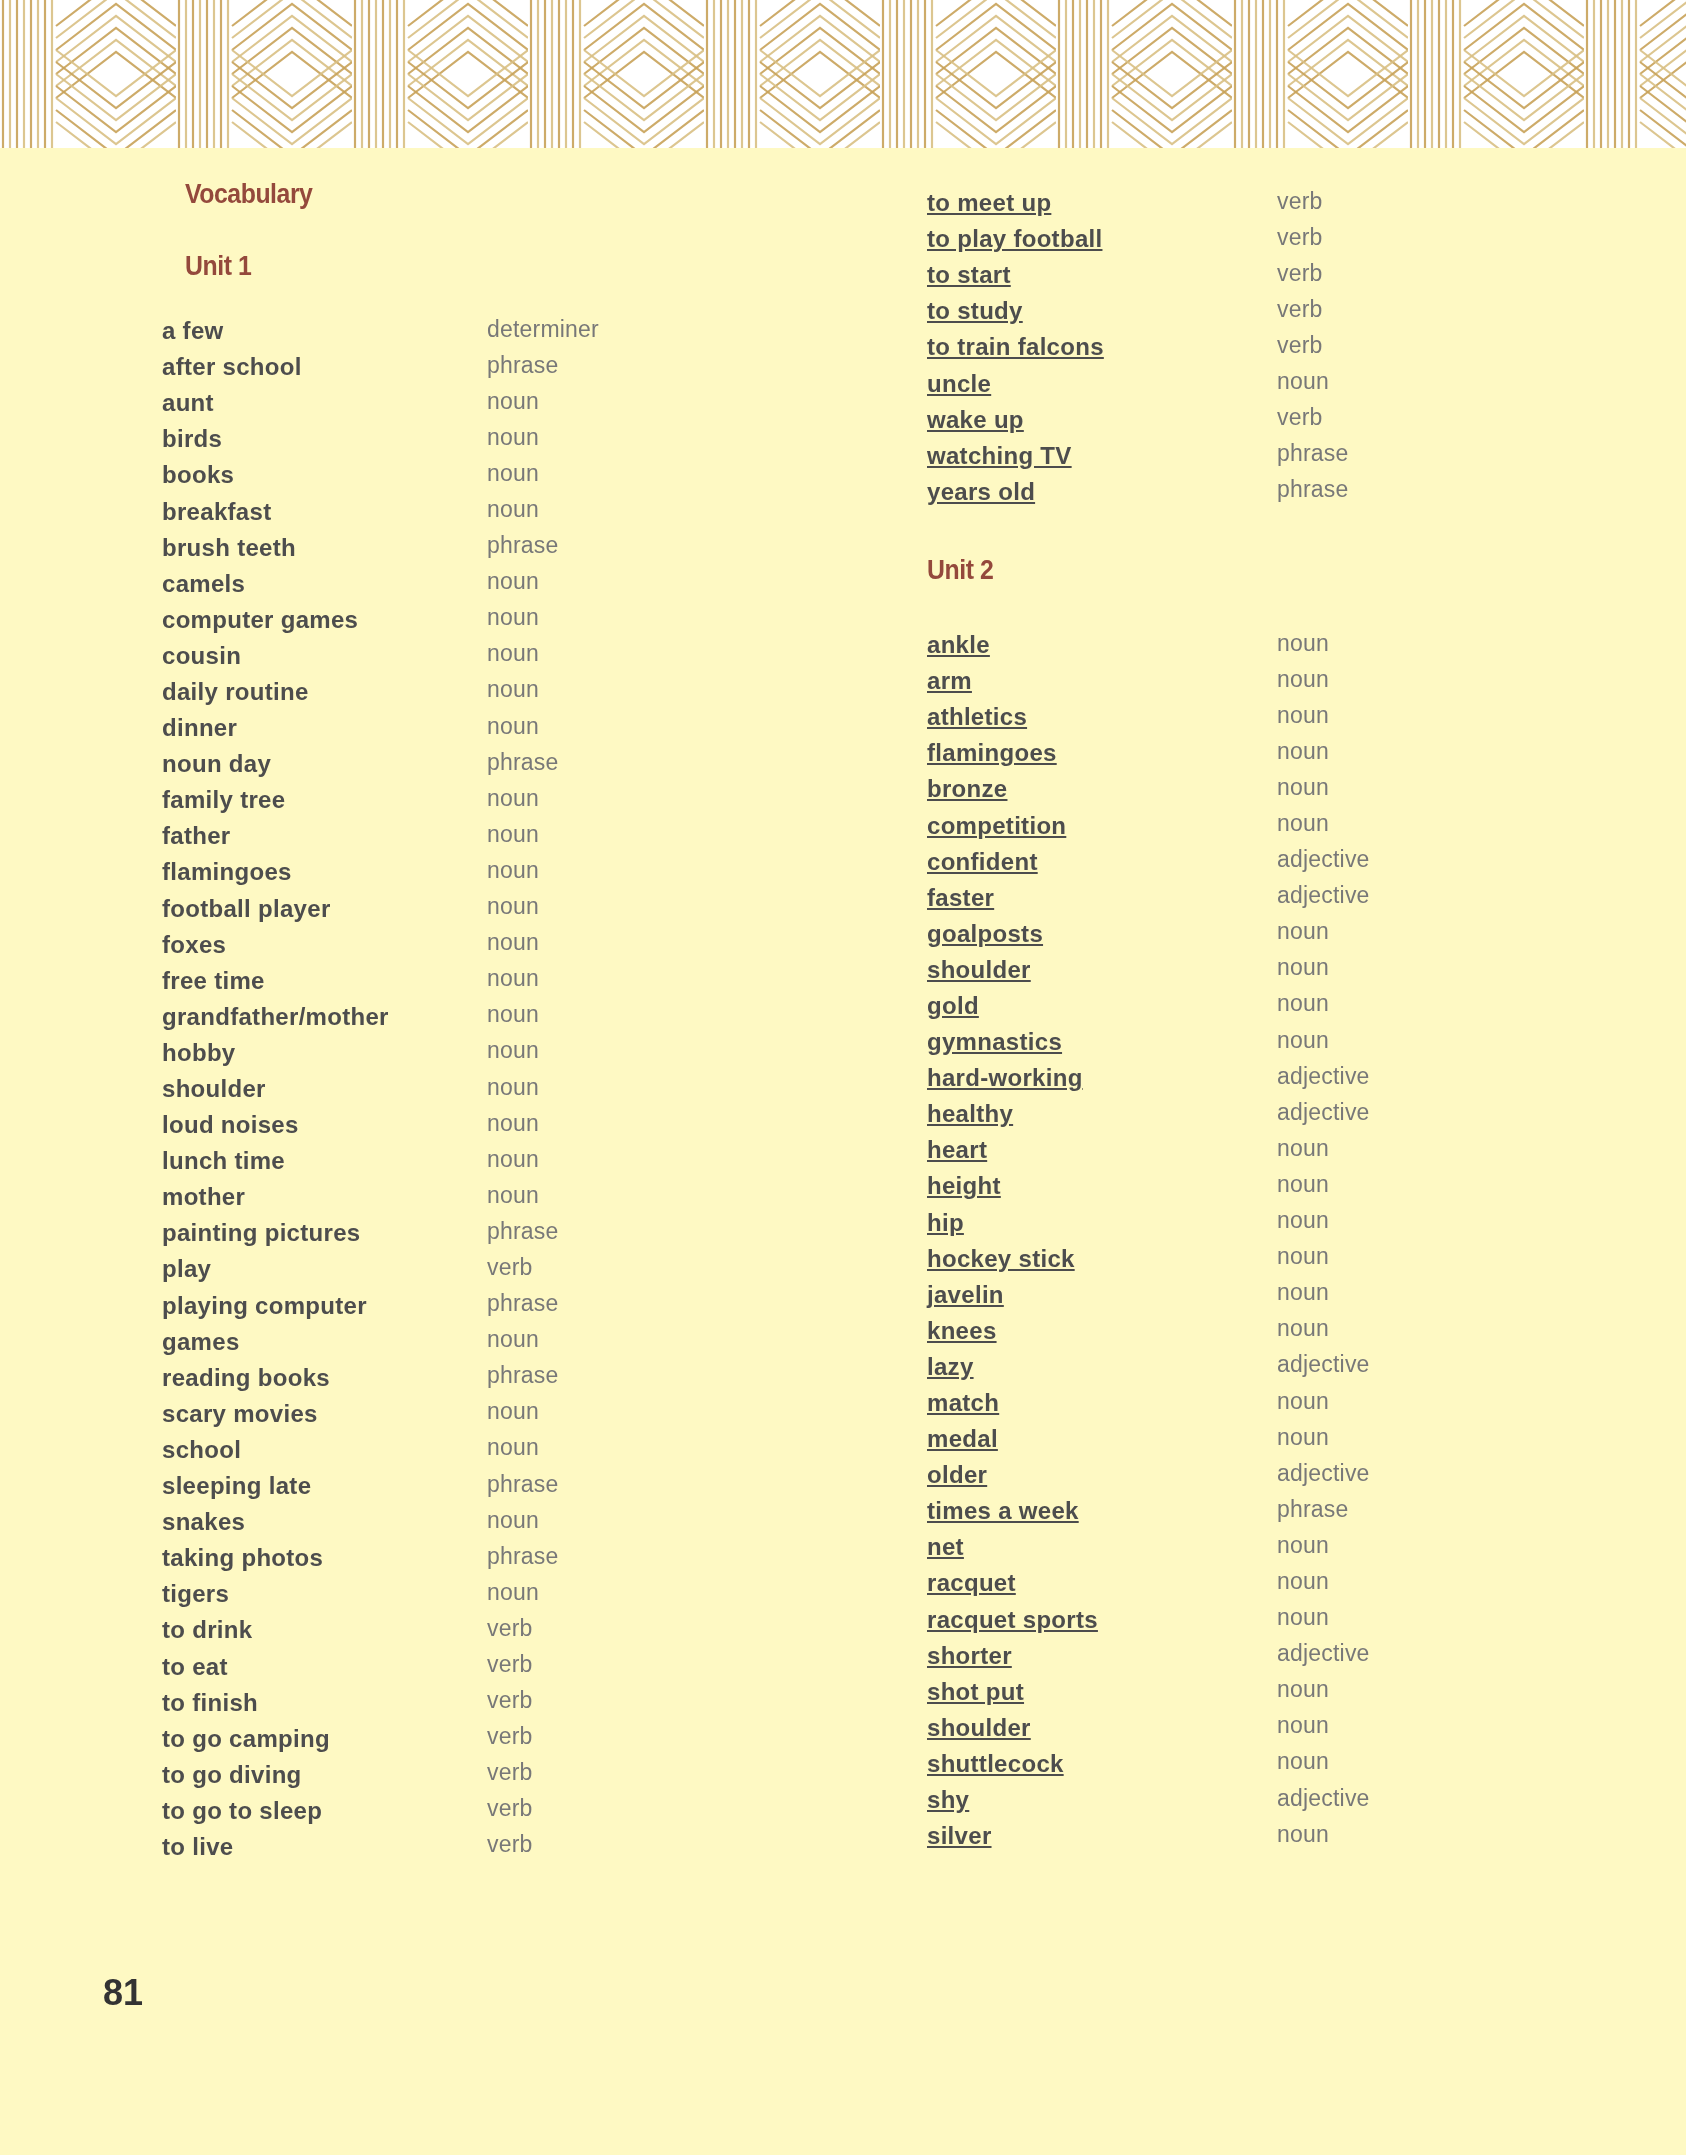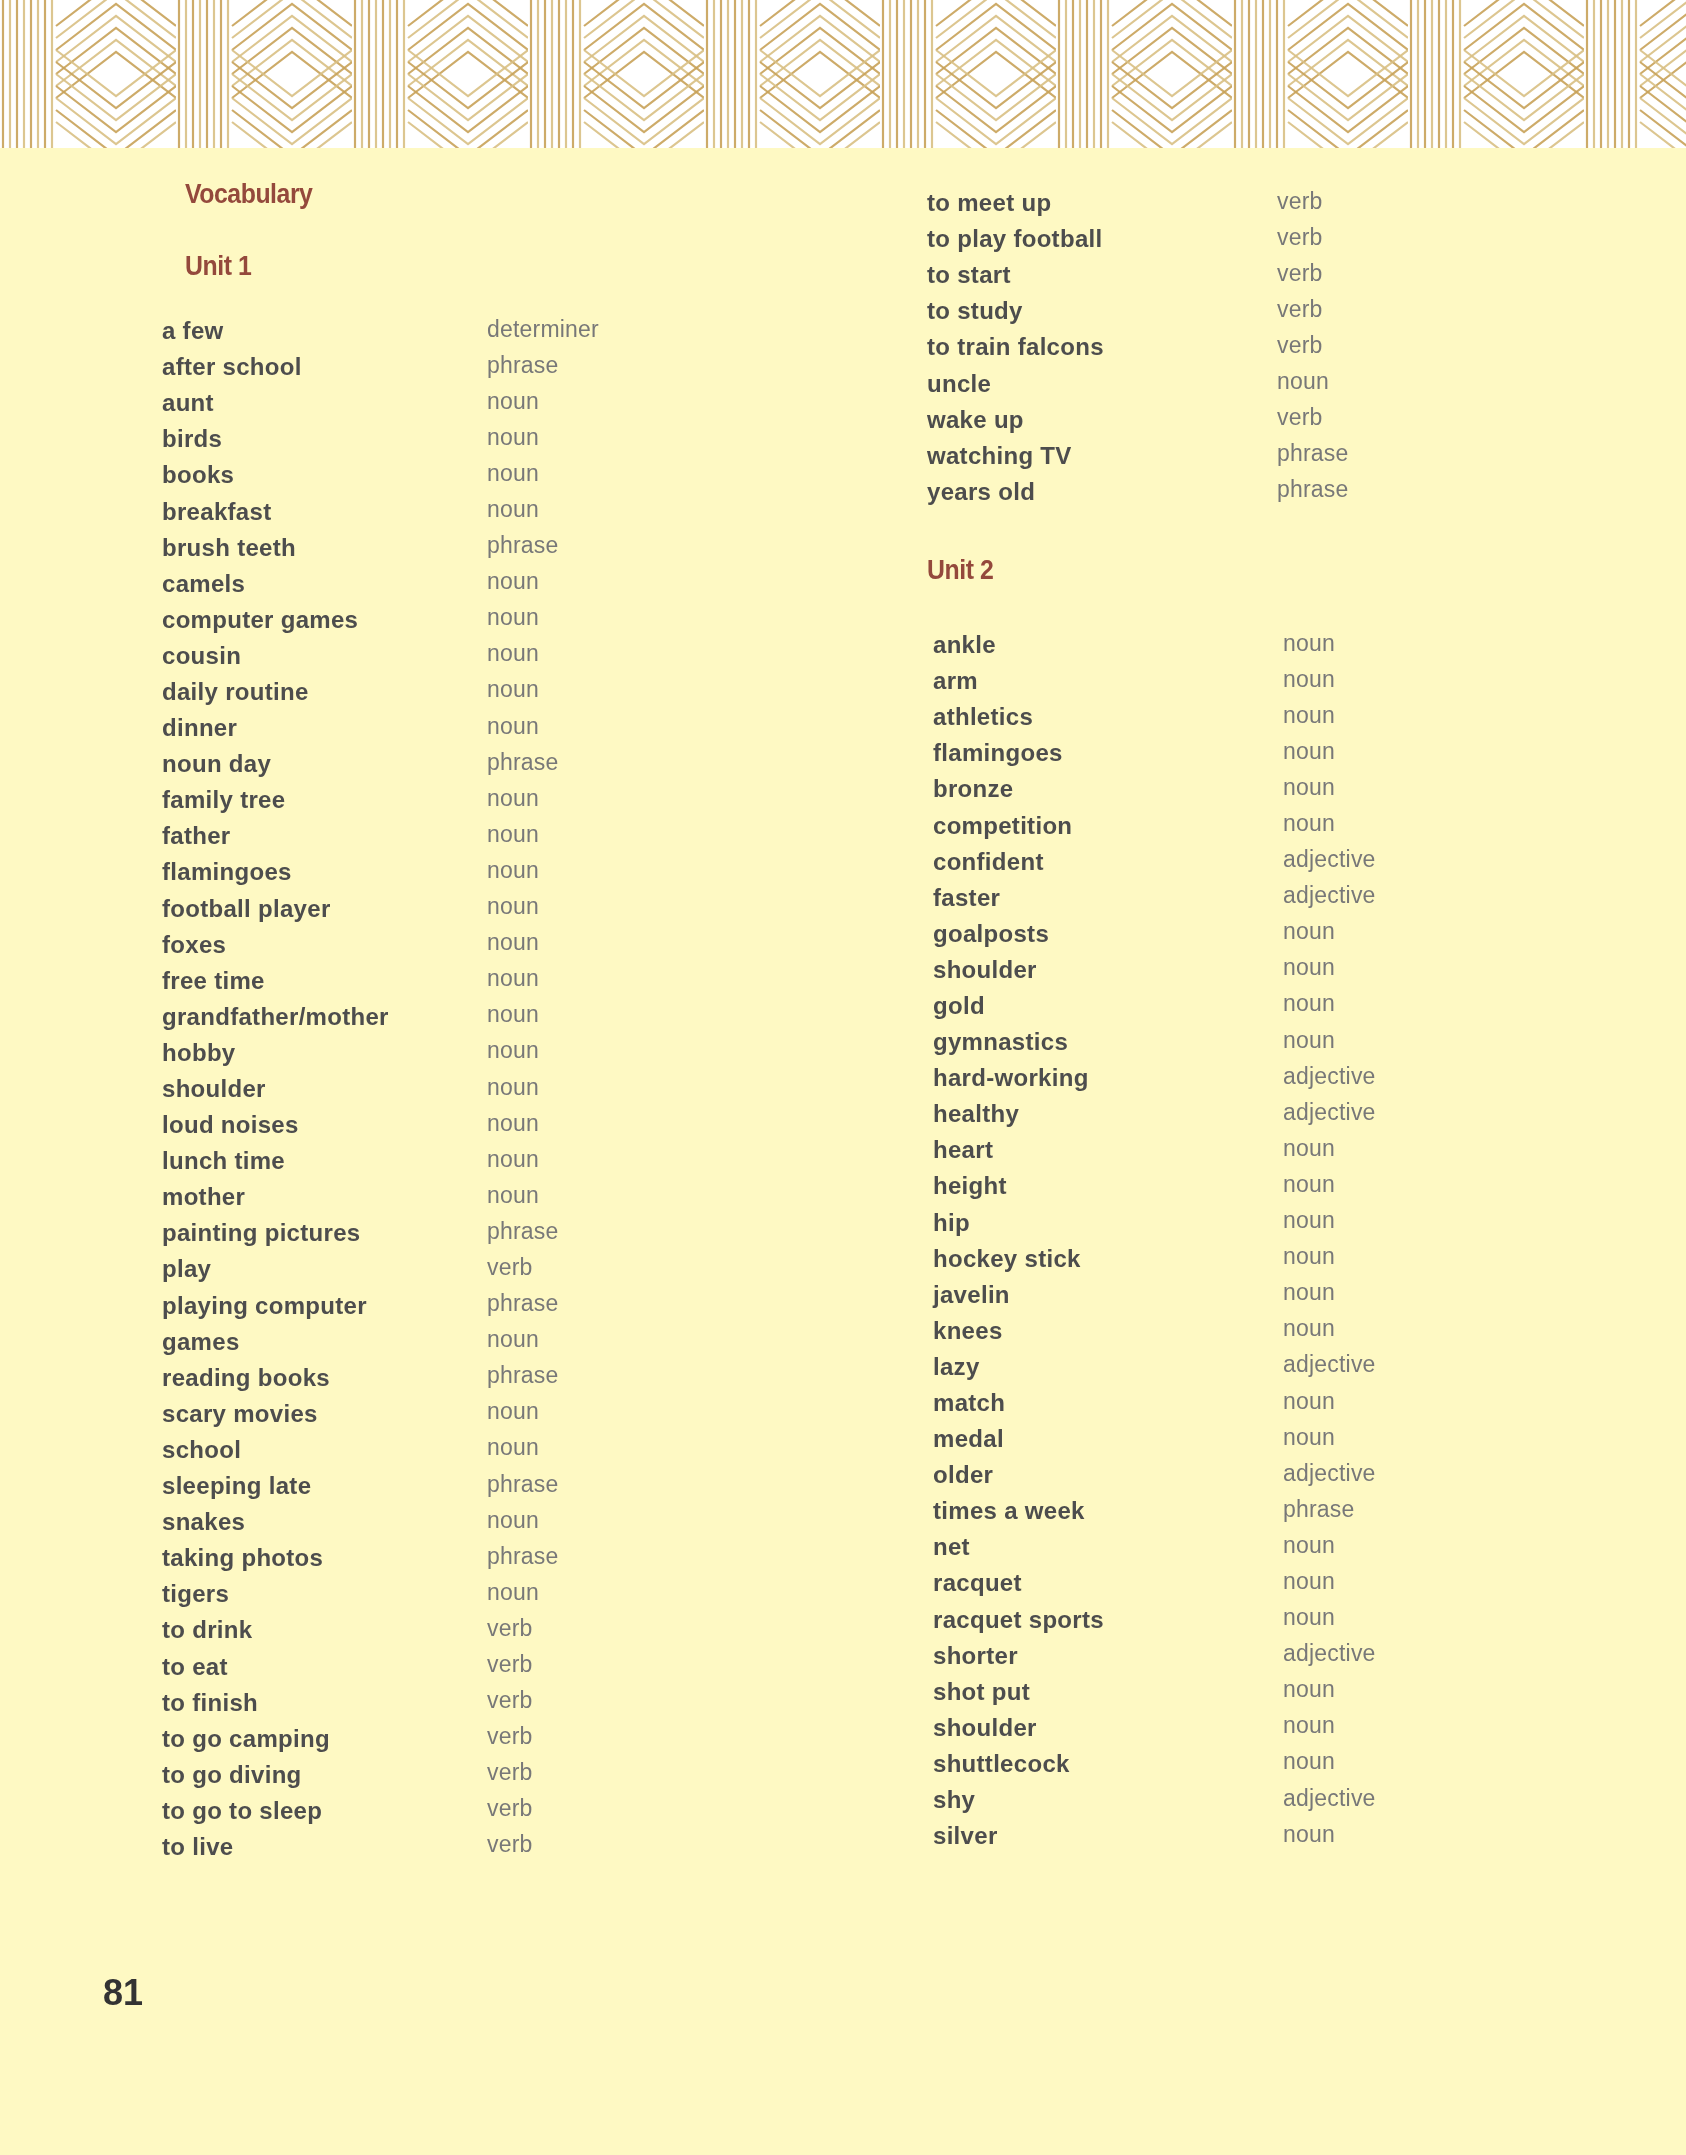--- a/index.html
+++ b/index.html
@@ -34,38 +34,38 @@
     white-space: nowrap;
   }
   #vocab-heading { left: 185px; top: 180px; }
   #unit1-heading { left: 185px; top: 252px; }
   #unit2-heading { left: 927px; top: 556px; }
 
   
   .vlist { position: absolute; }
   #unit1-left-list  { left: 142px; top: 313px; width: 620px; margin-left: 20px; }
   #unit1-right-list { left: 927px; top: 185px; width: 620px; }
-  #unit2-list       { left: 927px; top: 627px; width: 620px; margin-left: 6px; }
+  #unit2-list       { left: 927px; top: 627px; width: 620px; }
 
   .row {
     display: flex;
     align-items: center;
     height: 36.1px;
     white-space: nowrap;
   }
   .word {
     display: inline-block;
     color: #4d4d4d;
     font-weight: bold;
     font-size: 24px;
     letter-spacing: 0.3px;
     flex: 0 0 auto;
   }
   #unit1-left-list .word { width: 325px; }
-  #unit1-right-list .word, #unit2-list .word { width: 350px; }
+  #unit1-right-list .word, #unit2-list .word { width: 350px; text-decoration: underline; }
   .pos {
     display: inline-block;
     color: #787878;
     font-weight: normal;
     font-size: 23px;
     letter-spacing: 0.2px;
     position: relative;
     top: -2px;
   }
 

